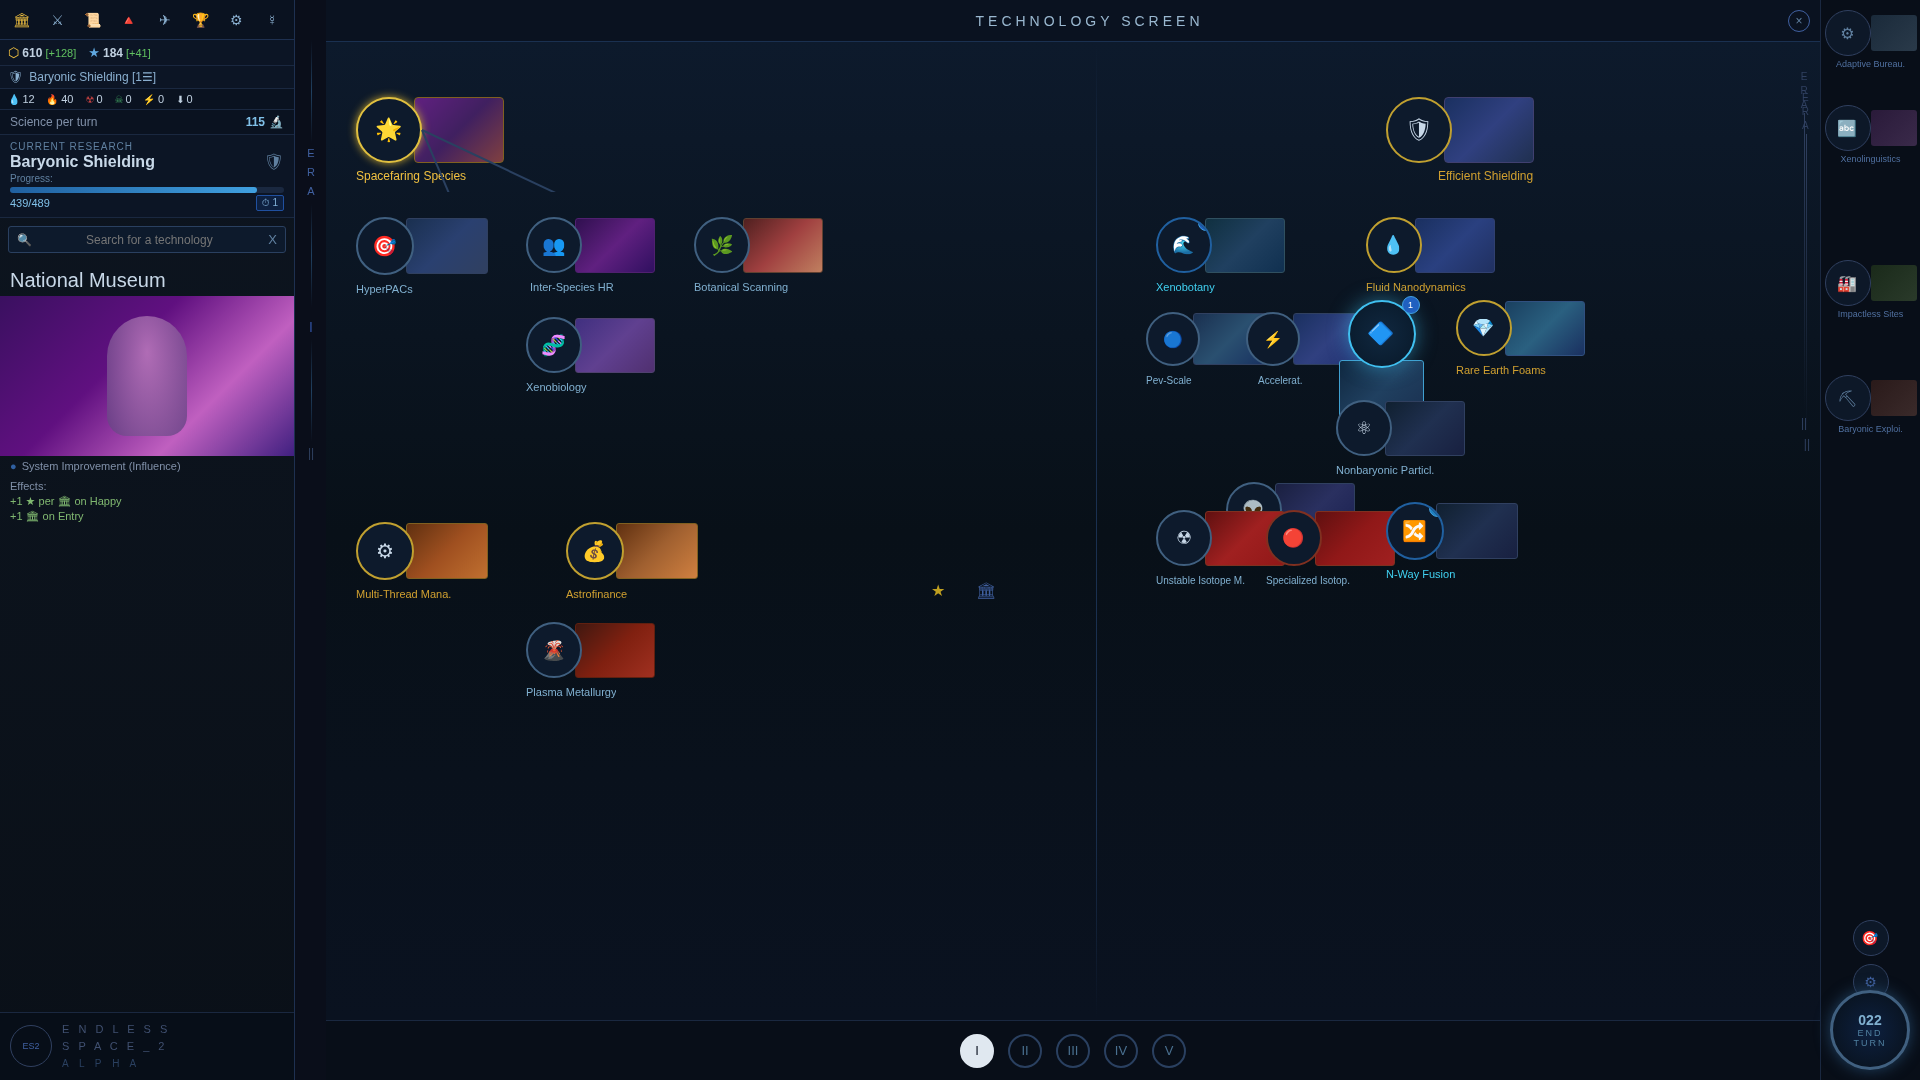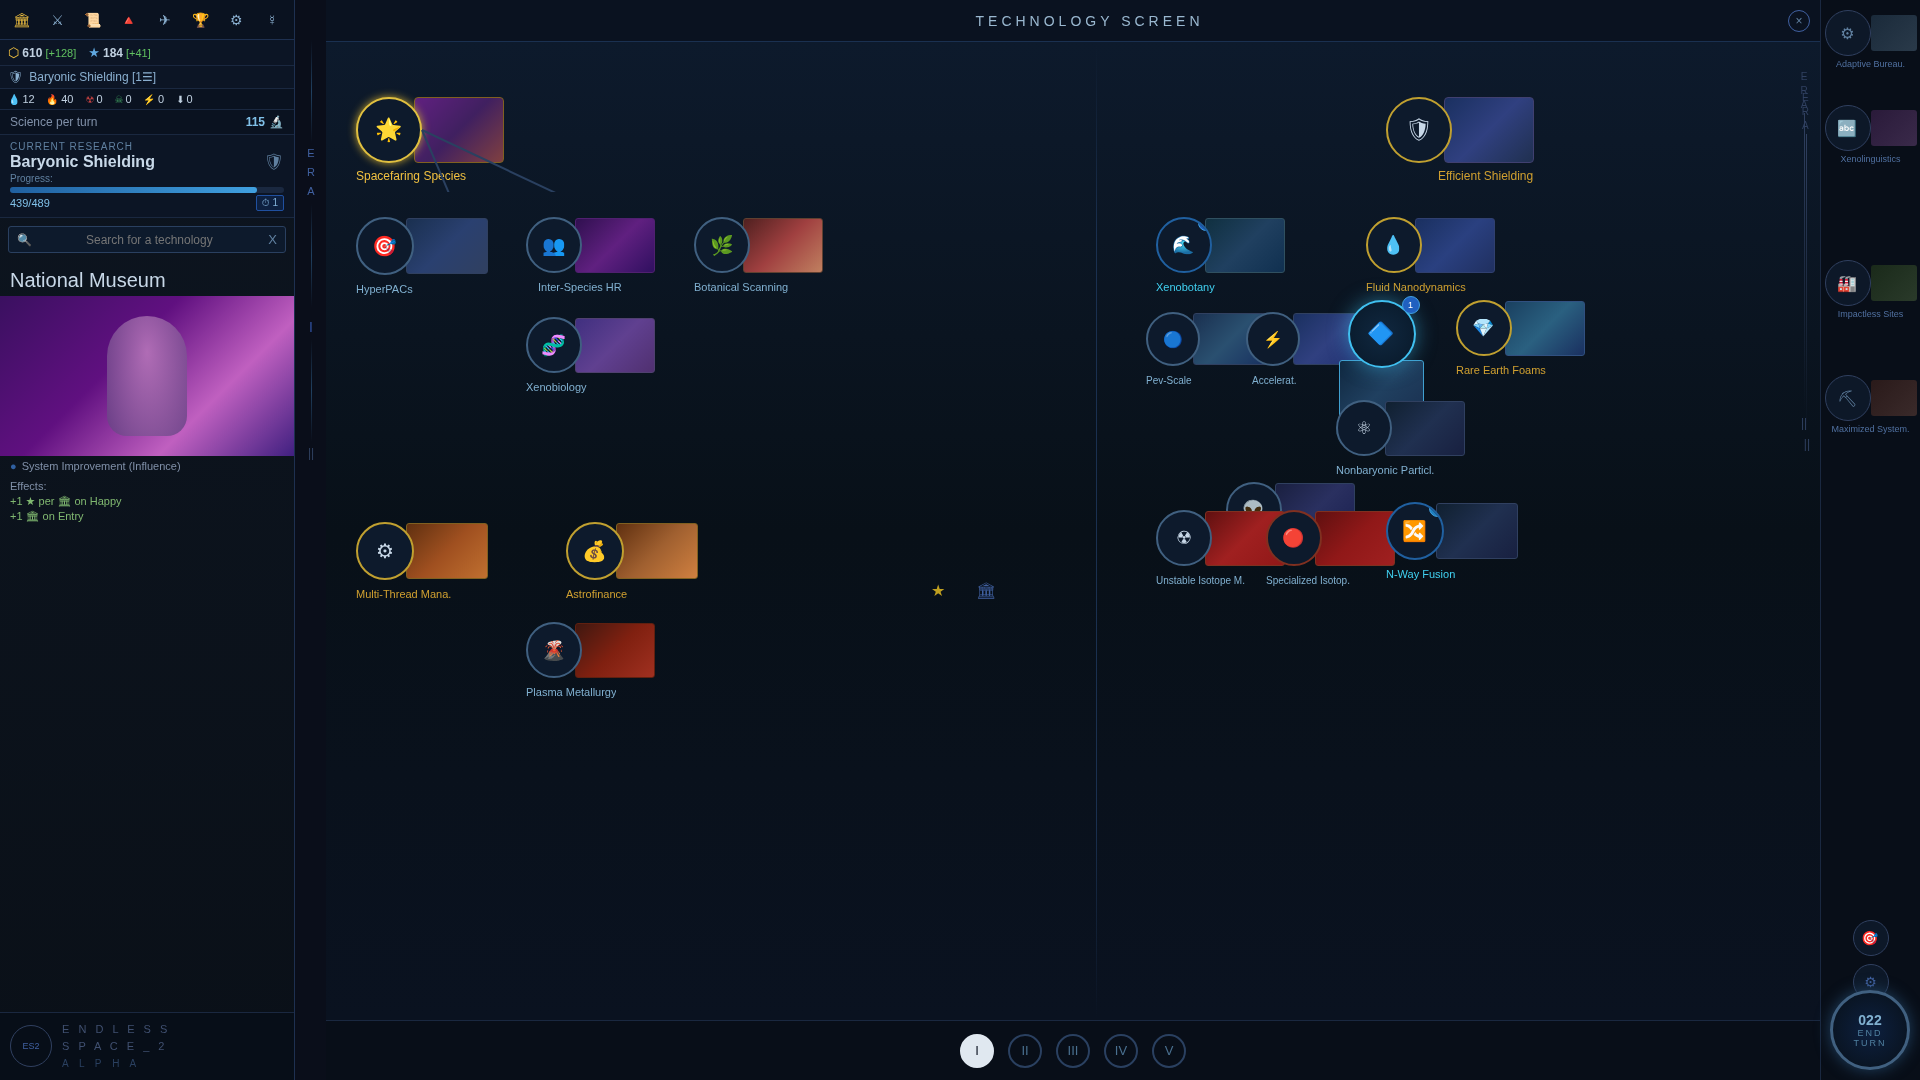--- a/index.html
+++ b/index.html
@@ -591,21 +591,21 @@
       </div>
       <div style="width:82px;height:56px;background:linear-gradient(135deg,#1a3050,#2a4070,#304060);border:1px solid #304060;border-radius:3px;margin-left:-8px;"></div>
       <div class="tech-name" style="position:absolute;bottom:-20px;left:0;font-size:11px;">HyperPACs</div>
     </div>
 
     <div class="tech-node" style="left:200px; top:175px; flex-direction:row; align-items:center;">
       <div class="tech-circle" style="width:56px;height:56px;">
         <span style="font-size:19px">👥</span>
       </div>
       <div style="width:80px;height:55px;background:linear-gradient(135deg,#301050,#602080,#301060);border:1px solid #502070;border-radius:3px;margin-left:-7px;"></div>
-      <div class="tech-name" style="position:absolute;bottom:-20px;left:12px;font-size:11px;margin-top:44px;">Inter-Species HR</div>
+      <div class="tech-name" style="position:absolute;bottom:-20px;left:4px;font-size:11px;margin-top:44px;">Inter-Species HR</div>
     </div>
 
     <div class="tech-node" style="left:368px; top:175px; flex-direction:row; align-items:center;">
       <div class="tech-circle" style="width:56px;height:56px;">
         <span style="font-size:19px">🌿</span>
       </div>
       <div style="width:80px;height:55px;background:linear-gradient(135deg,#502020,#a04040,#c08060);border:1px solid #604030;border-radius:3px;margin-left:-7px;"></div>
       <div class="tech-name" style="position:absolute;bottom:-20px;left:0;font-size:11px;">Botanical Scanning</div>
     </div>
 
@@ -676,21 +676,21 @@
       </div>
       <div style="width:76px;height:52px;background:linear-gradient(135deg,#1a3050,#2a5070,#183060);border:1px solid #304060;border-radius:3px;margin-left:-7px;"></div>
       <div class="tech-name" style="position:absolute;bottom:-20px;left:0;font-size:10px;">Pev-Scale</div>
     </div>
 
     <div class="tech-node" style="left:920px; top:270px; flex-direction:row; align-items:center;">
       <div class="tech-circle" style="width:54px;height:54px;">
         <span style="font-size:16px">⚡</span>
       </div>
       <div style="width:76px;height:52px;background:linear-gradient(135deg,#1a3060,#304080,#203070);border:1px solid #304060;border-radius:3px;margin-left:-7px;"></div>
-      <div class="tech-name" style="position:absolute;bottom:-20px;left:6px;font-size:10px;">Accelerat.</div>
+      <div class="tech-name" style="position:absolute;bottom:-20px;left:12px;font-size:10px;">Accelerat.</div>
     </div>
 
     <div class="tech-node" style="left:1010px; top:258px; flex-direction:column; align-items:center;">
       <div style="position:relative;">
         <div class="tech-circle active" style="width:68px;height:68px;background:radial-gradient(circle,#102840,#081828);box-shadow:0 0 20px #40c0f080;">
           <span style="font-size:22px">🔷</span>
         </div>
         <div style="position:absolute;top:-4px;right:-4px;width:18px;height:18px;border-radius:50%;background:#2060c0;border:1px solid #40a0e0;display:flex;align-items:center;justify-content:center;font-size:9px;color:#fff;">1</div>
       </div>
       <div style="width:85px;height:60px;background:linear-gradient(135deg,#102840,#204060,#1a3050);border:1px solid #40a0d0;border-radius:3px;margin-top:-8px;"></div>
@@ -818,21 +818,21 @@
     <div class="r-name">Impactless Sites</div>
   </div>
 
   <div style="height:40px;"></div>
 
   <div class="right-tech-item">
     <div style="display:flex;flex-direction:row;align-items:center;">
       <div class="r-circle">⛏</div>
       <div class="r-thumb" style="background:linear-gradient(135deg,#2a1a1a,#3a2a2a);"></div>
     </div>
-    <div class="r-name">Maximized System.</div>
+    <div class="r-name">Baryonic Exploi.</div>
   </div>
 
   <div style="flex:1;"></div>
 
   <div style="display:flex;flex-direction:column;align-items:center;gap:8px;padding-bottom:80px;">
     <div style="width:36px;height:36px;border-radius:50%;border:1px solid #304060;background:#0d1828;display:flex;align-items:center;justify-content:center;font-size:14px;color:#4060a0;cursor:pointer;">🎯</div>
     <div style="width:36px;height:36px;border-radius:50%;border:1px solid #304060;background:#0d1828;display:flex;align-items:center;justify-content:center;font-size:14px;color:#4060a0;cursor:pointer;">⚙</div>
   </div>
 </div>
 

